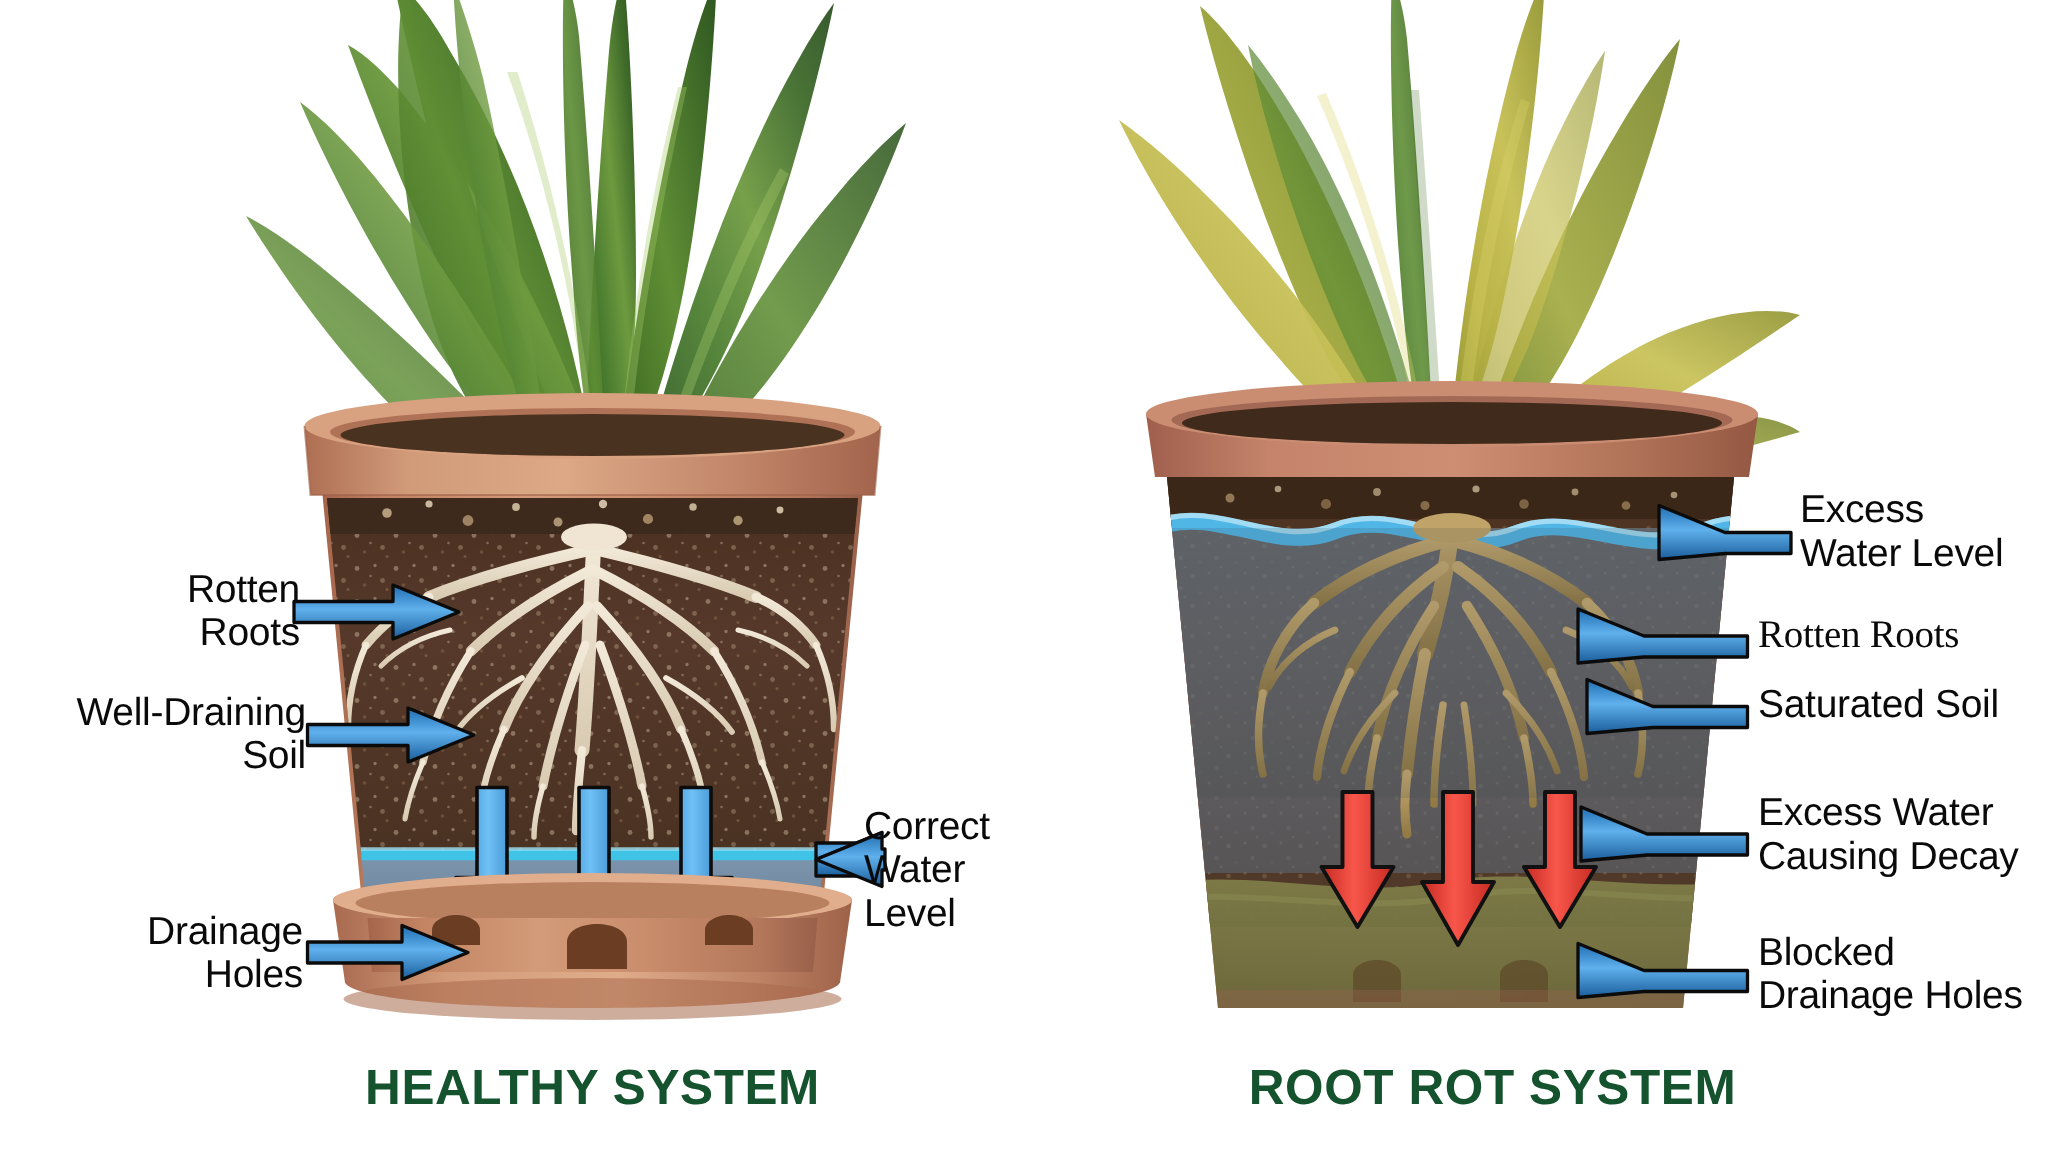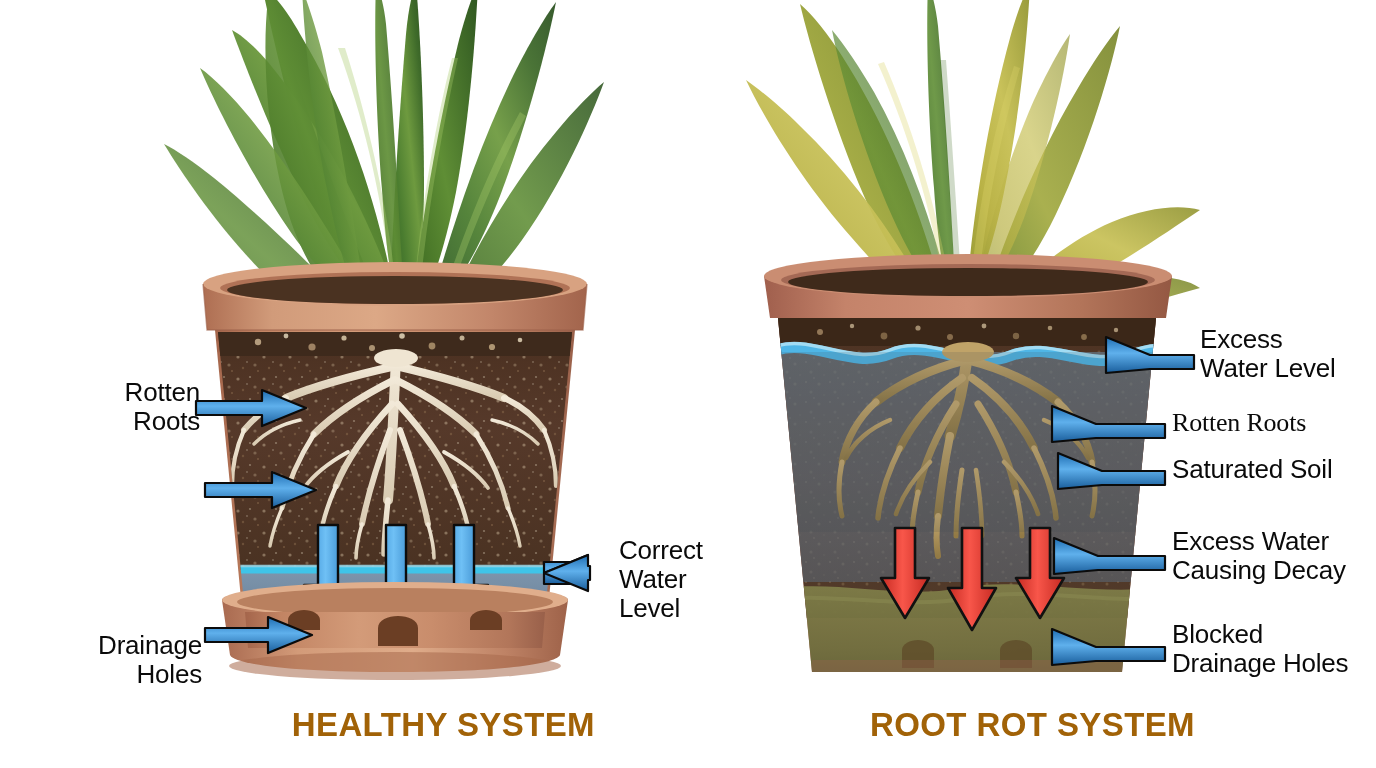--- a/index.html
+++ b/index.html
@@ -36,26 +36,26 @@
     font-size: 26px;
     line-height: 29px;
     font-weight: 400;
     white-space: pre-line;
     letter-spacing: -0.2px;
   }
   .label.right-align { text-align: right; }
   .label.left-align  { text-align: left; }
   .caption {
     position: absolute;
-    color: #a16207;
+    color: #14532d;
     font-family: "Liberation Sans", sans-serif;
     font-size: 33px;
     font-weight: bold;
     letter-spacing: 0.4px;
-    text-align: right;
+    text-align: center;
     white-space: nowrap;
   }
 </style>
 </head>
 <body>
 
 <div id="stage">
 
   <svg class="scene" viewBox="0 0 1376 768">
     <defs>
@@ -463,25 +463,27 @@
     </g>
 
     <g stroke="#0B0B0B" stroke-width="2.2" stroke-linejoin="round">
       <path d="M1052,629 L1096,647 L1165,647 L1165,661 L1096,661 L1052,665 L1052,654 Z" fill="url(#gBlueArrow)"></path>
     </g>
   </svg>
 
   <div class="label right-align" style="left:60px; top:378px; width:140px;">Rotten
 Roots</div>
 
-
-  <div class="label right-align" style="left:52px; top:631px; width:150px;text-align:right;">Drainage
+  <div class="label right-align" style="left:24px; top:460px; width:180px;">Well-Draining
+Soil</div>
+
+  <div class="label right-align" style="left:52px; top:606px; width:150px;text-align:right;">Drainage
 Holes</div>
 
-  <div class="label left-align" style="left:619px; top:536px; width:160px;">Correct
+  <div class="label left-align" style="left:576px; top:536px; width:160px;">Correct
 Water
 Level</div>
 
   <div class="label left-align" style="left:1200px; top:325px; width:180px;">Excess
 Water Level</div>
 
   <div class="label left-align" style="left:1172px; top:408px; width:200px;font-family:Liberation Serif, serif;">Rotten Roots</div>
 
   <div class="label left-align" style="left:1172px; top:455px; width:210px;">Saturated Soil</div>
 

